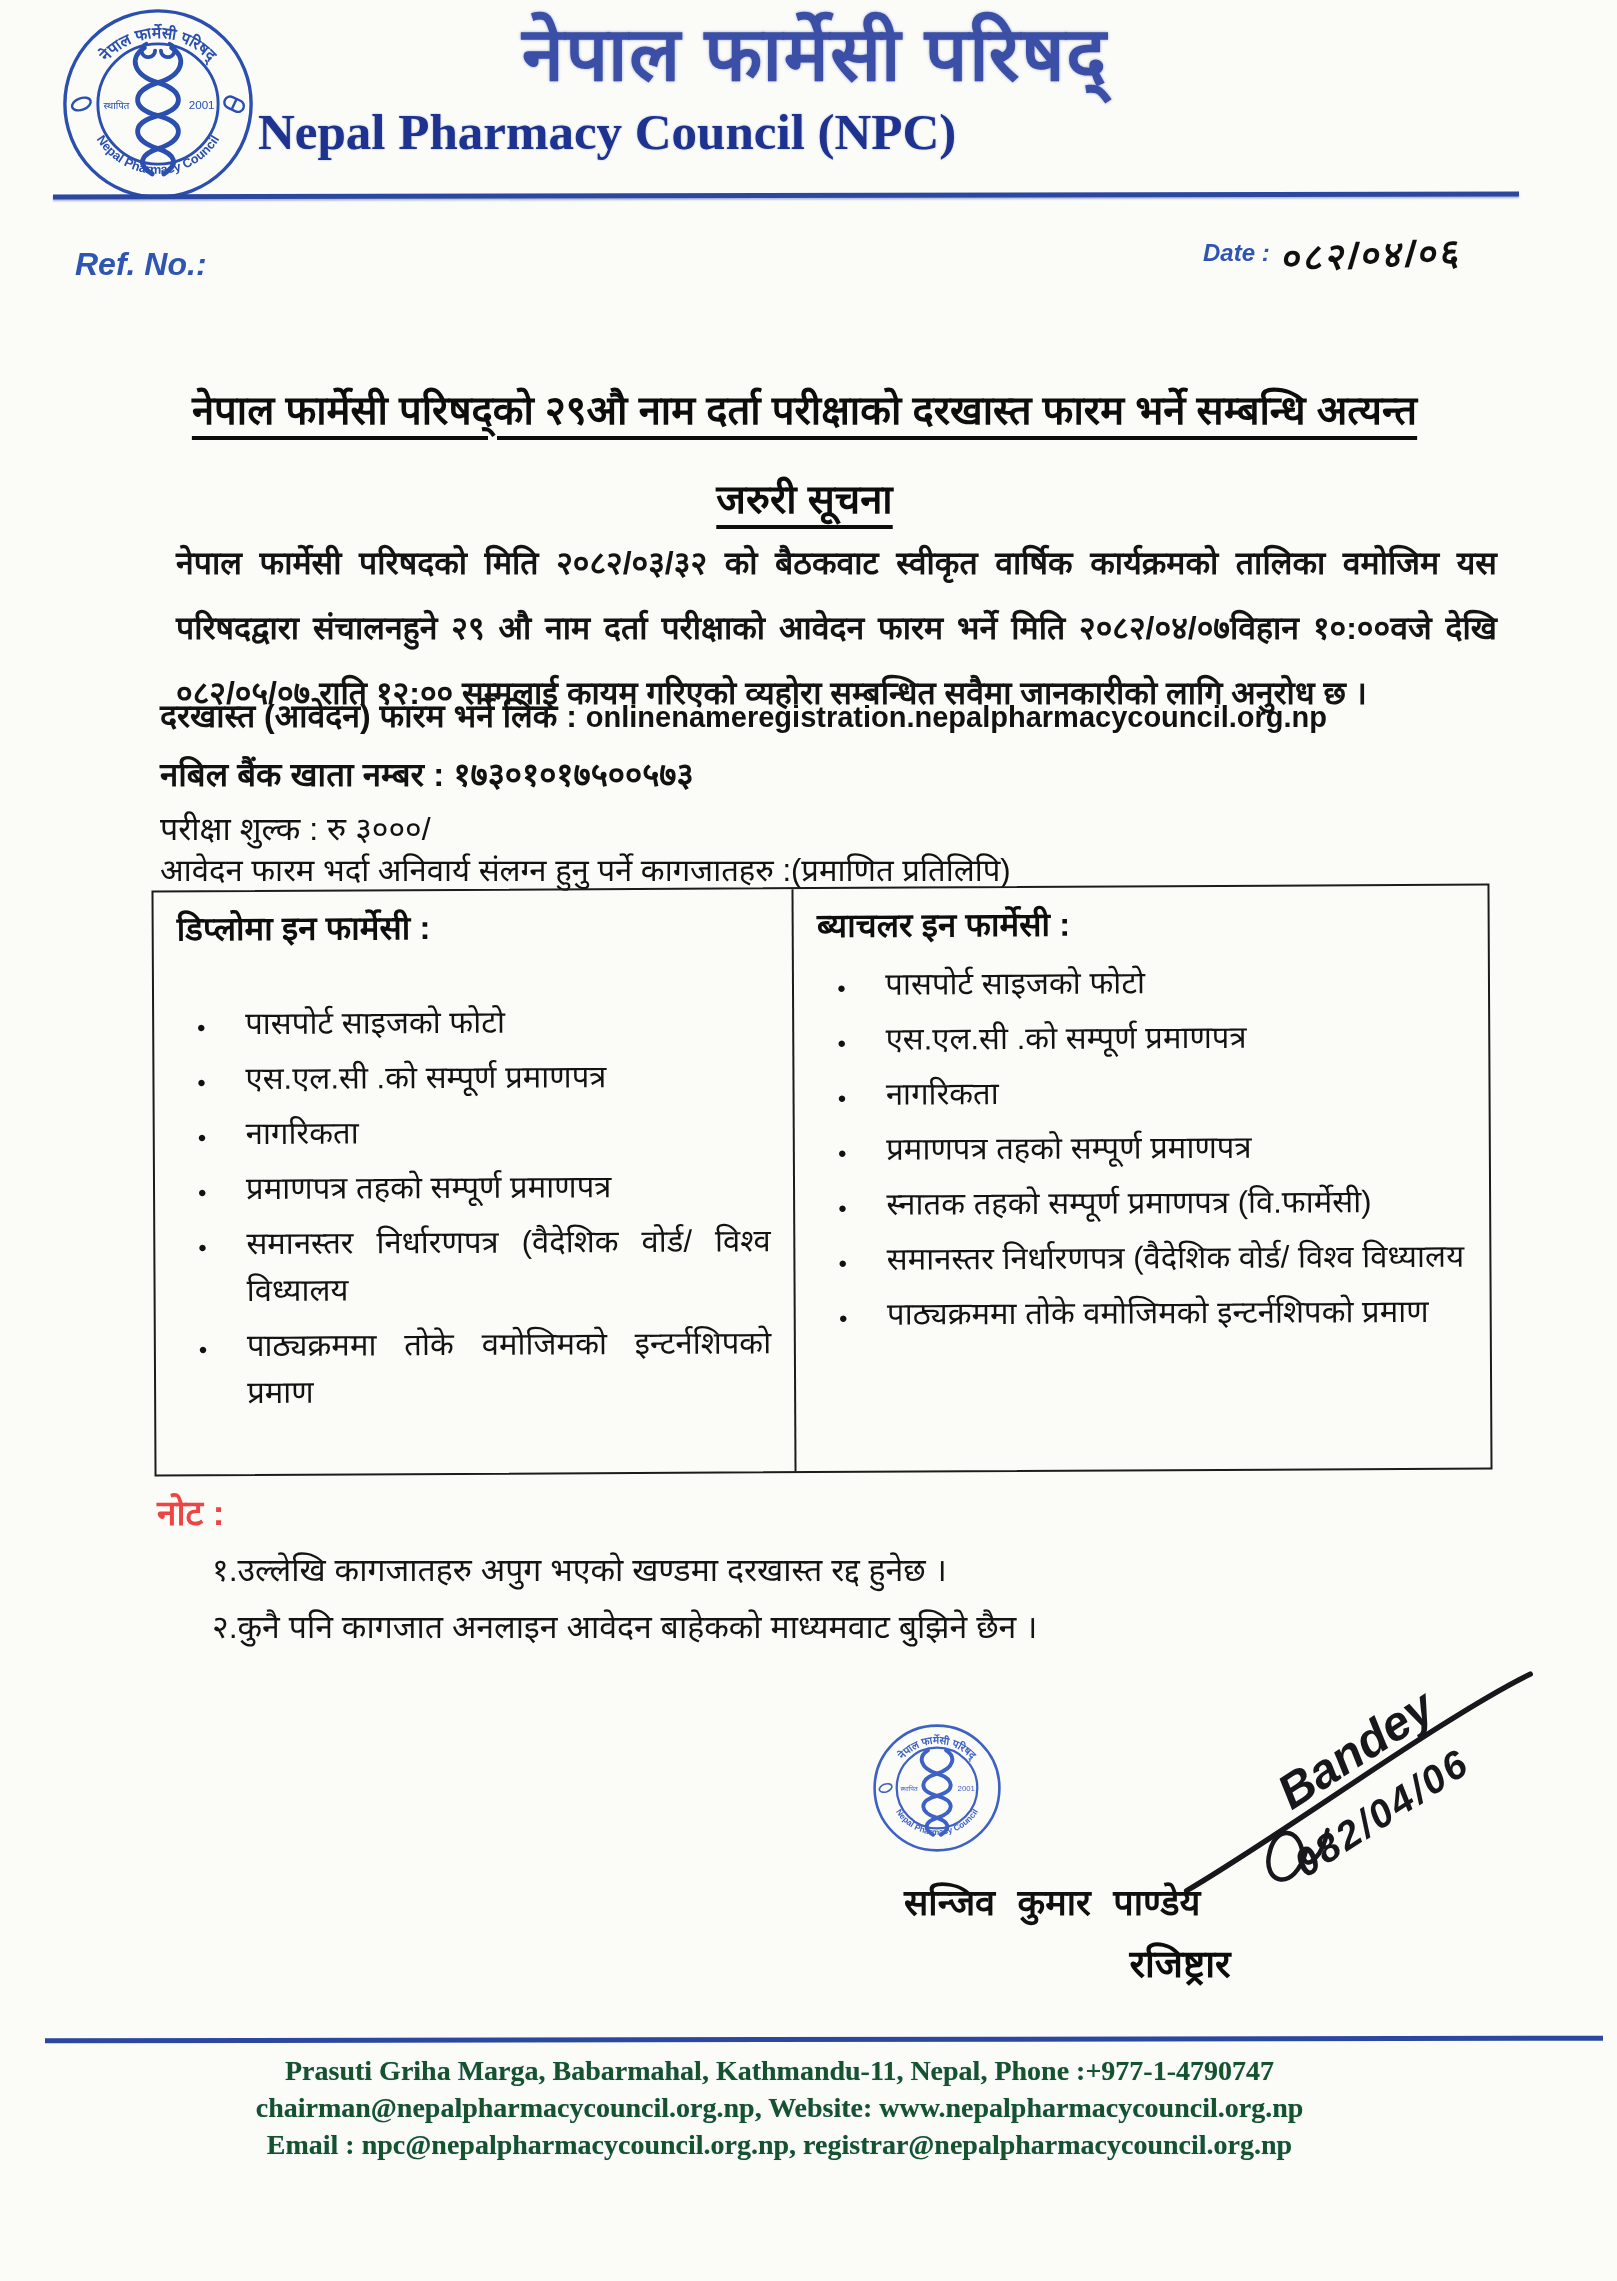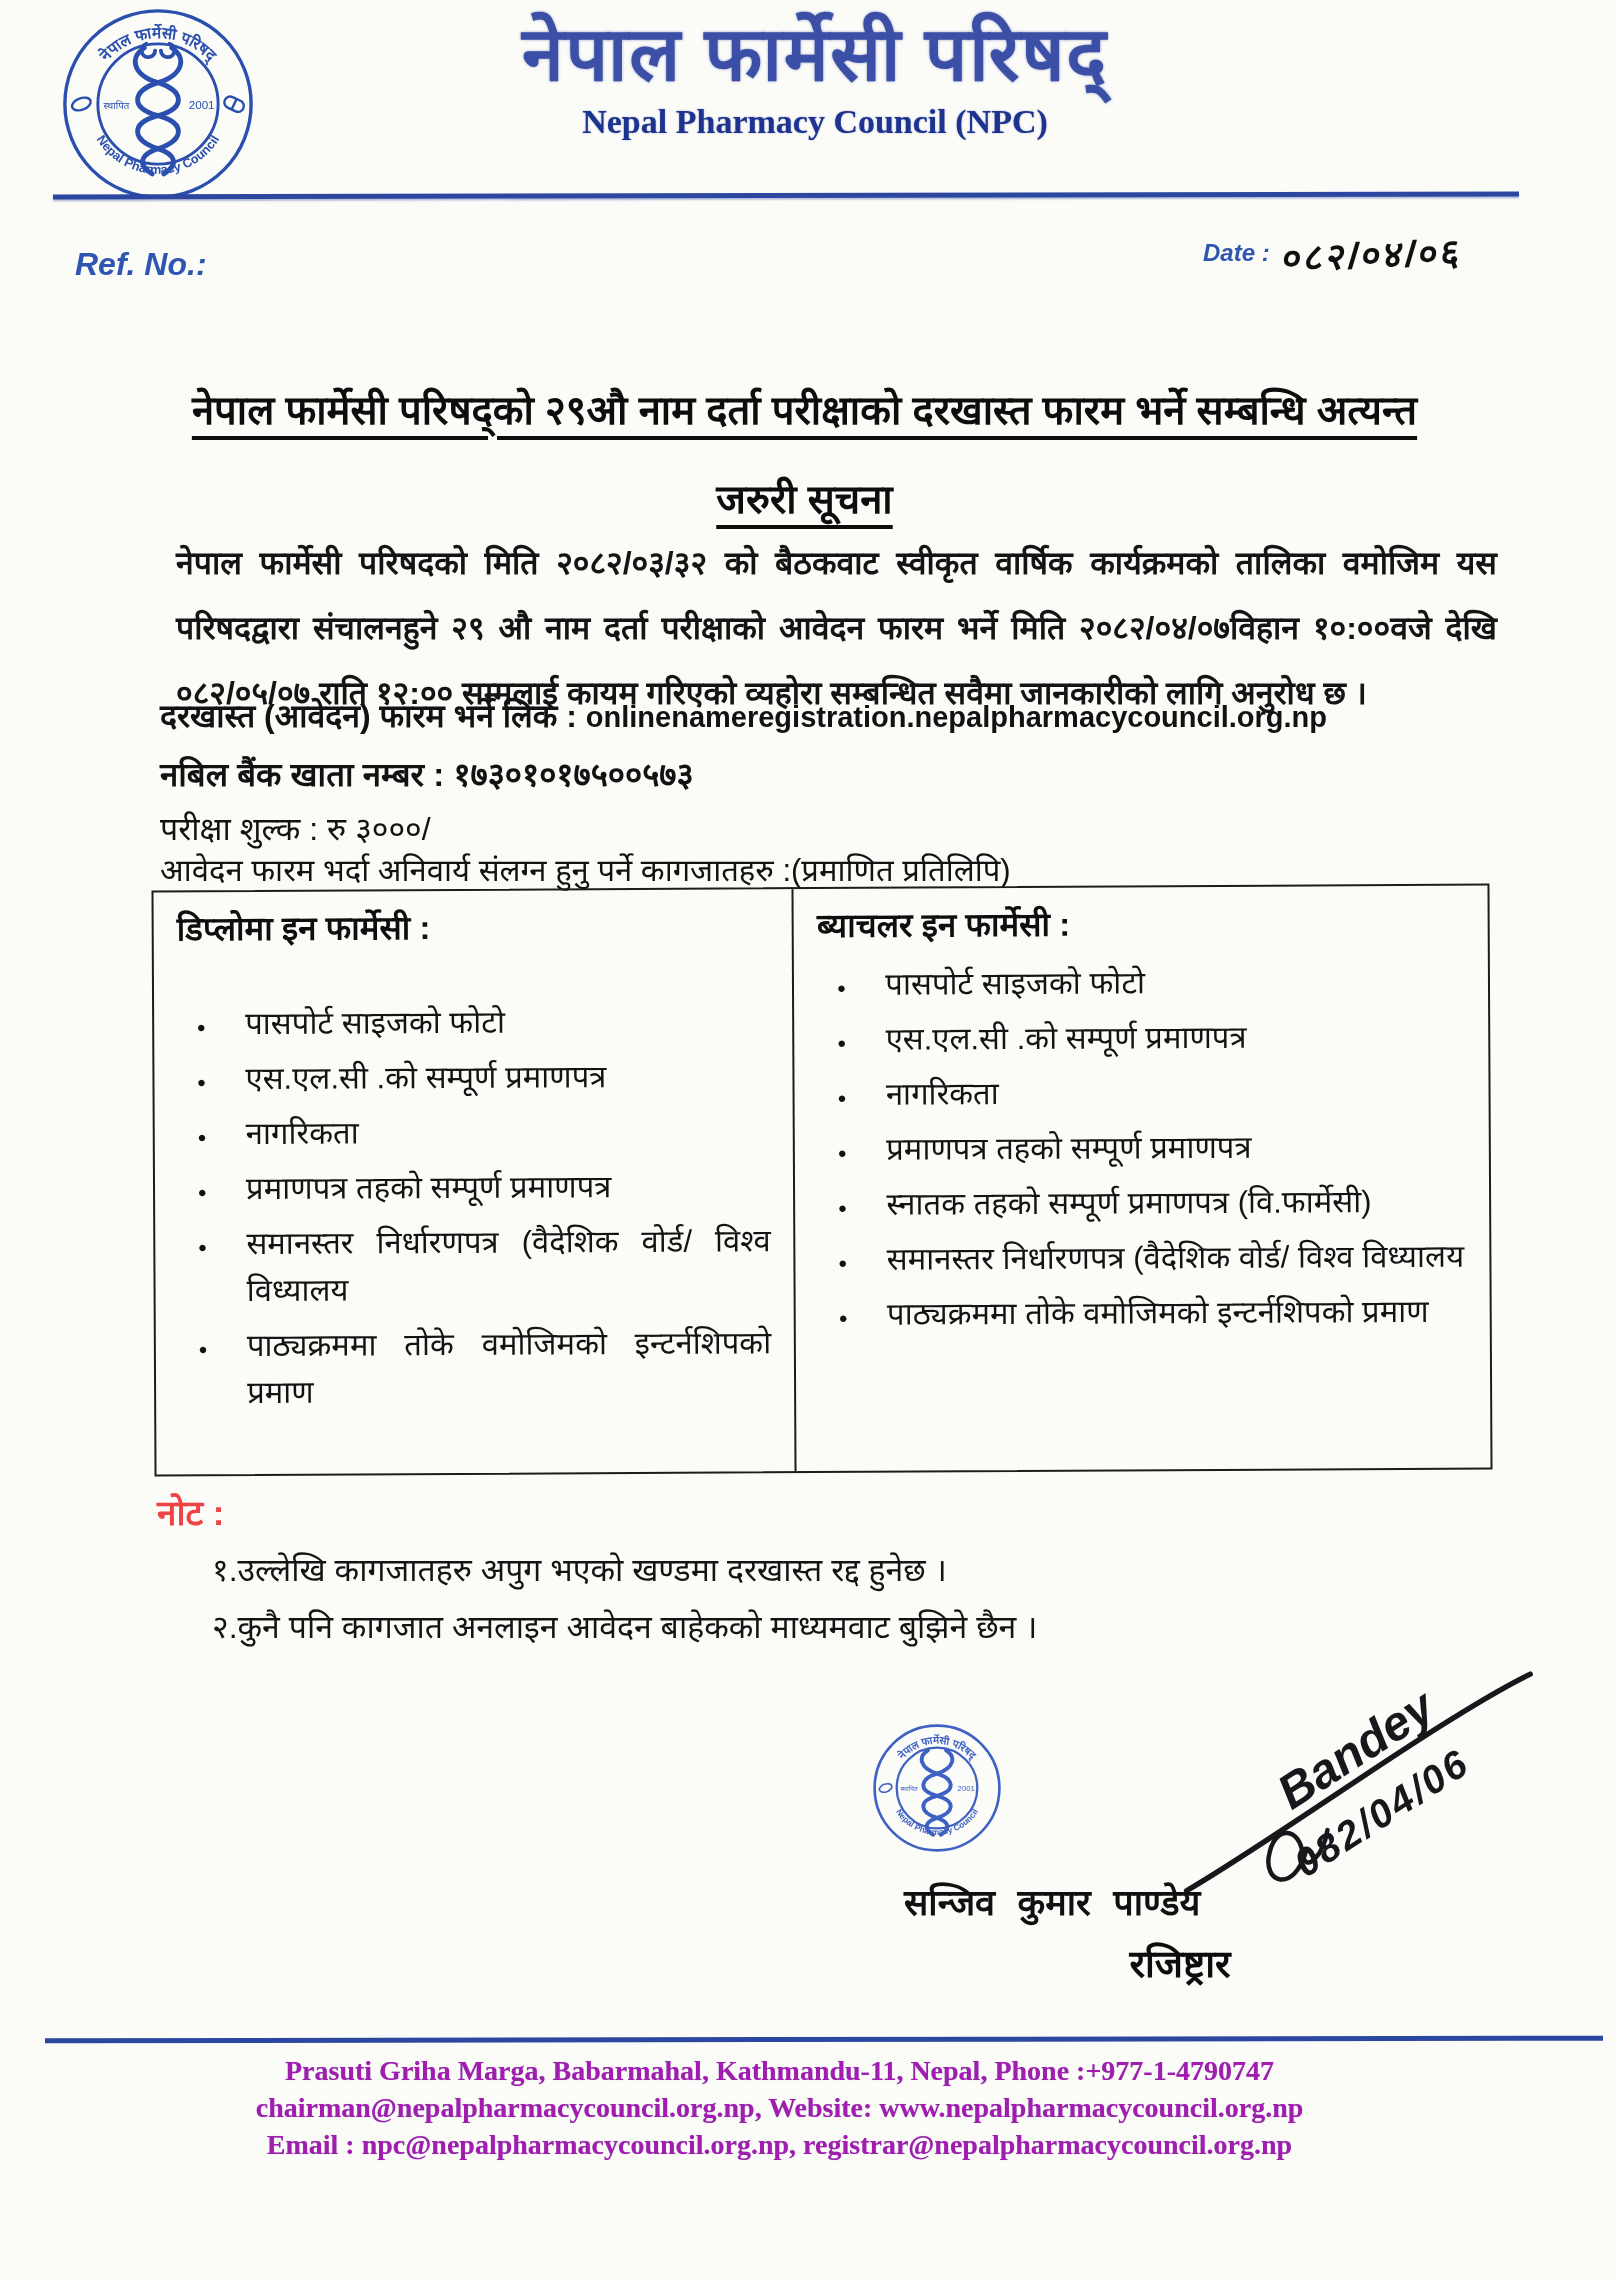--- a/index.html
+++ b/index.html
@@ -8,22 +8,22 @@
     font-family:"Liberation Sans", sans-serif;color:#161616;overflow:hidden;
   }
   
   .seal-lg{position:absolute;left:61px;top:7.1px;width:194px;height:194px;}
   .org-np{
     position:absolute;left:258px;top:0px;width:1114px;text-align:center;
     font-size:75px;font-weight:700;color:#3a4fa5;letter-spacing:1.8px;
     text-shadow:0 0 2.7px rgba(58,79,165,.55);
   }
   .org-en{
-    position:absolute;left:258px;top:103px;width:1114px;text-align:center;
-    font-family:"Liberation Serif", serif;font-size:34px;font-weight:700;color:#1e338f;
+    position:absolute;left:258px;top:103px;width:1114px;
+    font-family:"Liberation Serif", serif;font-size:51px;font-weight:700;color:#1e338f;
     text-shadow:0 0 1.8px rgba(30,51,143,.45);
   }
   .header-rule{position:absolute;left:53px;top:193px;width:1466px;height:5.3px;background:#2b479f;transform:rotate(-0.12deg);box-shadow:0 1.8px 1.8px rgba(43,71,159,.35);}
   .ref{position:absolute;left:75px;top:246px;font-size:32px;font-weight:700;font-style:italic;color:#2e55b2;}
   .date-row{position:absolute;left:1203px;top:228px;white-space:nowrap;}
   .date-label{font-size:24px;font-weight:700;font-style:italic;color:#2e55b2;vertical-align:7.1px;}
   .date-value{font-size:37px;font-weight:700;color:#101010;letter-spacing:2.7px;display:inline-block;transform:skewX(-8deg) rotate(-2deg);margin-left:9px;}
   
   .title1,.title2{
     position:absolute;left:78px;width:1453px;text-align:center;font-size:40px;font-weight:700;color:#0d0d0d;
@@ -65,21 +65,21 @@
   .notes li{font-size:32px;line-height:57px;color:#141414;}
   
   .seal-sm{position:absolute;left:872px;top:1723px;width:130px;height:130px;opacity:.92;}
   .signature-svg{position:absolute;left:1174px;top:1665px;width:367px;height:242px;}
   .sig-name{position:absolute;left:904px;top:1877px;width:552px;text-align:left;font-size:36px;font-weight:600;color:#101010;word-spacing:12.5px;}
   .sig-title{position:absolute;left:904px;top:1936px;width:552px;text-align:center;font-size:38px;font-weight:700;color:#0c0c0c;}
   
   .footer-rule{position:absolute;left:45px;top:2037px;width:1558px;height:4.5px;background:#2b479f;transform:rotate(-0.1deg);}
   .footer{
     position:absolute;left:31px;top:2052px;width:1497px;text-align:center;
-    font-family:"Liberation Serif", serif;font-size:28px;line-height:37px;font-weight:600;color:#a21caf;
+    font-family:"Liberation Serif", serif;font-size:28px;line-height:37px;font-weight:600;color:#14532d;
     text-shadow:0 0 0.9px rgba(31,62,156,.4);
   }
 </style>
 </head>
 <body>
 
 <div class="page">
 
   <svg class="seal-lg" viewBox="0 0 200 200" aria-hidden="true">
     <defs>

